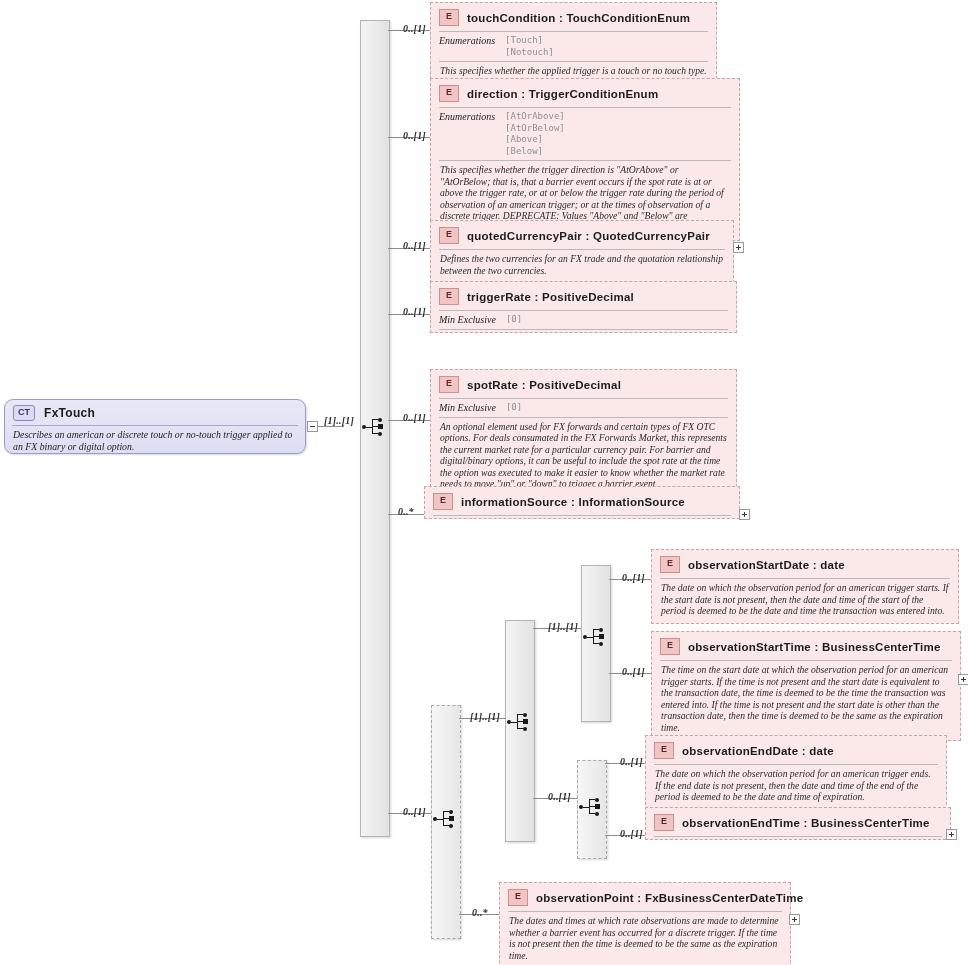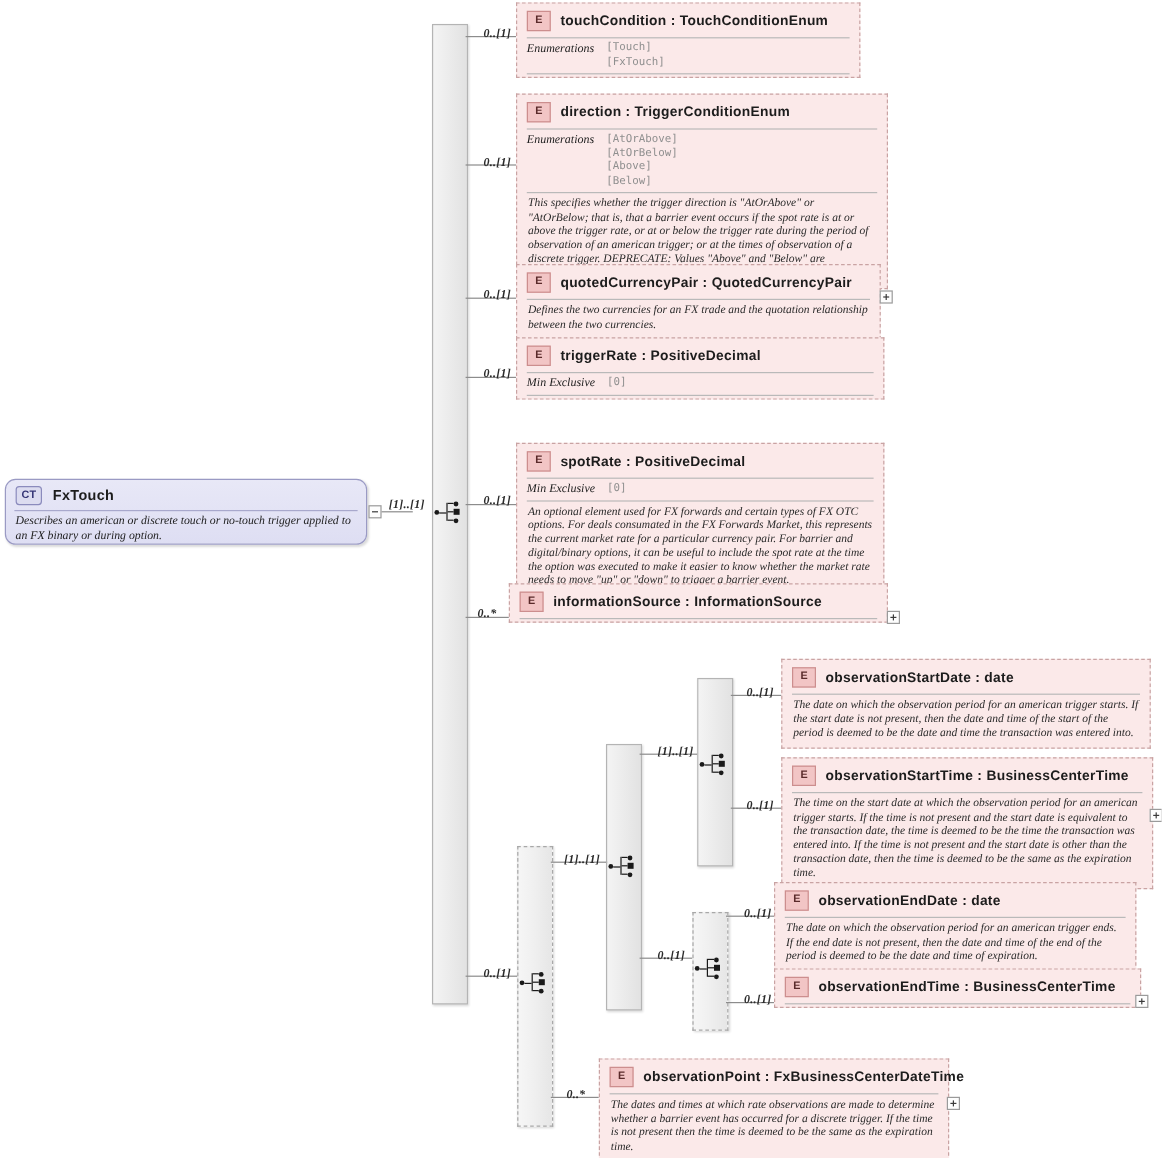--- a/index.html
+++ b/index.html
@@ -107,21 +107,21 @@
 </head>
 <body>
 
 <div id="canvas">
     <div class="ctbox" style="left: 4px; top: 399px; width: 302px; height: 55px;">
       <div class="hdr">
         <div class="tag ct" style="border: 1px solid rgb(139, 139, 189); background: rgb(220, 220, 240); color: rgb(54, 54, 118); border-radius: 3px; width: 20px; height: 14px; font-size: 9px; line-height: 13px; text-align: center; font-weight: bold;">CT</div>
         <div class="nm">FxTouch</div>
       </div>
       <div class="rule"></div>
-      <div class="doc">Describes an american or discrete touch or no-touch trigger applied to an FX binary or during option.</div>
+      <div class="doc">Describes an american or discrete touch or no-touch trigger applied to an FX binary or digital option.</div>
     </div>
     <div class="minus" style="left: 307px; top: 421px;"></div>
     <div class="ln h" style="left: 318px; top: 426px; width: 26px;"></div>
     <div class="card" style="left: 324px; top: 415px;">[1]..[1]</div>
     <div class="bar solid" style="left: 360px; top: 20px; width: 28px; height: 815px;"></div>
     <div class="seq" style="left: 362px; top: 417px;">
       <i class="dot" style="left: 0px; top: 8px;"></i>
       <i style="left: 4px; top: 9.5px; width: 6px; height: 1px;"></i>
       <i style="left: 10px; top: 2px; width: 1px; height: 15px;"></i>
       <i style="left: 11px; top: 2px; width: 5px; height: 1px;"></i>
@@ -133,23 +133,24 @@
     </div>
     <div class="ebox" style="left: 430px; top: 2px; width: 287px;">
       <div class="hdr">
         <div class="tag">E</div>
         <div class="nm">touchCondition : TouchConditionEnum</div>
       </div>
       <div class="rule"></div>
       <div class="facet">
         <div class="fname">Enumerations</div>
         <div class="fvals">[Touch]
-[FxTouch]</div>
-      </div>
-      <div class="rule"></div>
+[Notouch]</div>
+      </div>
+      <div class="rule"></div>
+      <div class="doc">This specifies whether the applied trigger is a touch or no touch type.</div>
     </div>
     <div class="ln h" style="left: 388px; top: 30px; width: 42px;"></div>
     <div class="card" style="left: 403px; top: 23px;">0..[1]</div>
     <div class="ebox" style="left: 430px; top: 78px; width: 310px;">
       <div class="hdr">
         <div class="tag">E</div>
         <div class="nm">direction : TriggerConditionEnum</div>
       </div>
       <div class="rule"></div>
       <div class="facet">

